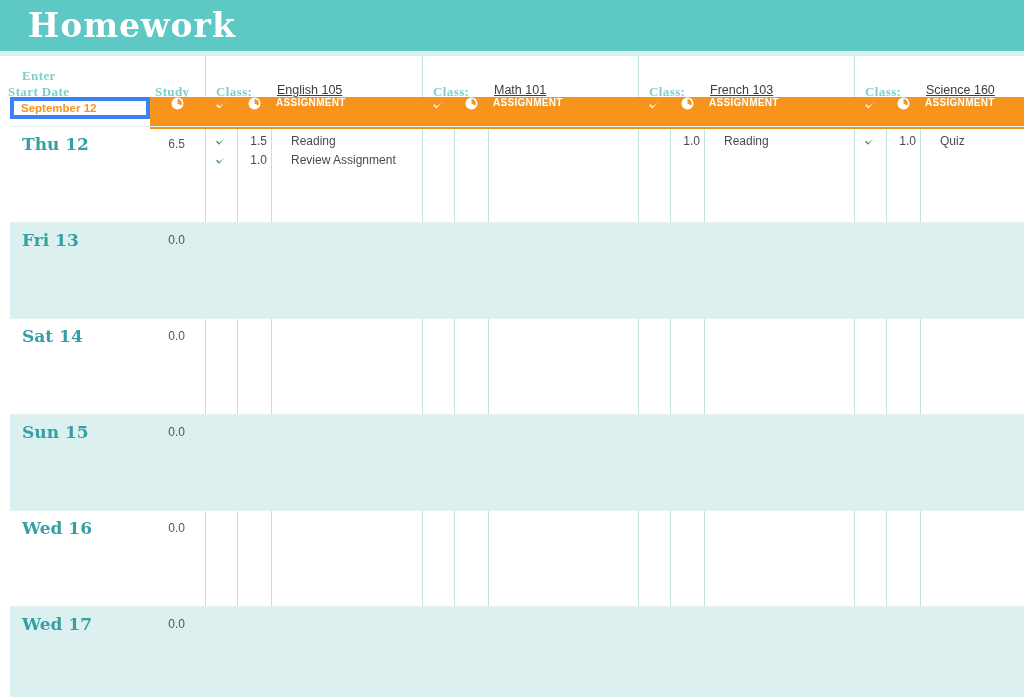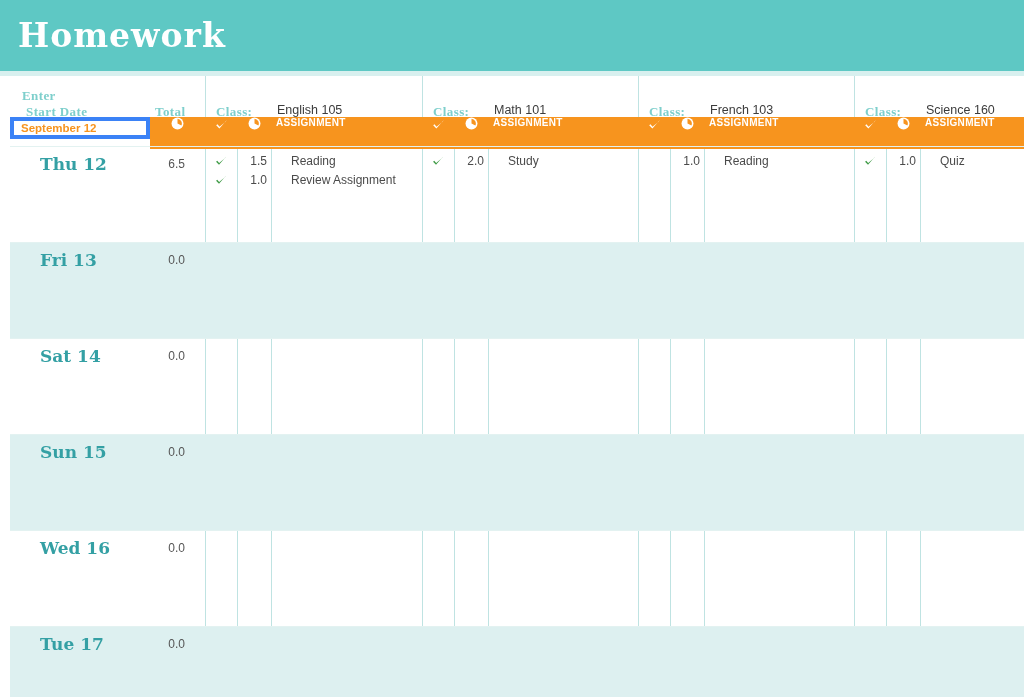--- a/index.html
+++ b/index.html
@@ -9,25 +9,25 @@
   body {
     width: 1024px;
     height: 697px;
     background: #ffffff;
     font-family: "Liberation Sans", sans-serif;
     overflow: hidden;
   }
 
   
   .title-bar {
-    height: 71px;
+    height: 51px;
     background: #5ec8c4;
     display: flex;
     align-items: center;
-    padding-left: 18px;
+    padding-left: 28px;
     box-sizing: border-box;
     text-align: center;
   }
   .title-bar h1 {
     margin: 0;
     font-family: "DejaVu Serif", serif;
     font-weight: bold;
     font-size: 33px;
     color: #ffffff;
     letter-spacing: 1px;
@@ -71,20 +71,21 @@
     font-size: 13px;
     color: #7ecfcc;
     letter-spacing: .4px;
     white-space: nowrap;
   }
   .hdr-class-name {
     position: absolute;
     font-size: 12.5px;
     color: #3c3c3c;
     white-space: nowrap;
+    text-decoration: underline;
   }
 
   
   .orange-row {
     position: absolute;
     top: 41px;
     height: 22px;
   }
   .ocell {
     position: absolute;
@@ -160,21 +161,21 @@
   .row-line {
     position: absolute;
     left: 10px;
     right: 0;
     top: 0;
     height: 1px;
     background: #e3f2f1;
   }
   .day-name {
     position: absolute;
-    left: 40px;
+    left: 22px;
     top: 8px;
     font-family: "DejaVu Serif", serif;
     font-weight: bold;
     font-size: 17px;
     color: #34a0a4;
     white-space: nowrap;
   }
   .day-total {
     position: absolute;
     left: 140px;
@@ -225,22 +226,22 @@
 <div class="title-bar">
   <h1>Homework</h1>
 </div>
 <div class="title-underline"></div>
 
 <div class="sheet">
 
   <div class="hdr">
 
     <div class="hdr-label" style="left:22px; top:12px;">Enter</div>
-    <div class="hdr-label" style="left:26px; top:28px;">Start Date</div>
-    <div class="hdr-label" style="left:155px; top:28px;">Total</div>
+    <div class="hdr-label" style="left:8px; top:28px;">Start Date</div>
+    <div class="hdr-label" style="left:155px; top:28px;">Study</div>
 
     <div id="class-headers">
         <div class="hdr-label" style="left: 216px; top: 28px;">Class:</div>
         <div class="hdr-class-name" style="left: 277px; top: 27px;">English 105</div>
         <div class="hdr-label" style="left: 433px; top: 28px;">Class:</div>
         <div class="hdr-class-name" style="left: 494px; top: 27px;">Math 101</div>
         <div class="hdr-label" style="left: 649px; top: 28px;">Class:</div>
         <div class="hdr-class-name" style="left: 710px; top: 27px;">French 103</div>
         <div class="hdr-label" style="left: 865px; top: 28px;">Class:</div>
         <div class="hdr-class-name" style="left: 926px; top: 27px;">Science 160</div>
@@ -345,29 +346,20 @@
         </div>
         <div class="task" style="left: 205px; top: 25px; width: 217px;">
           <div class="task-check" style="flex-basis: 32px; width: 32px;">
             <svg class="ic-check-g" viewBox="0 0 24 24">
               <path d="M3.5 13.2 L8.6 18.4 L20.5 4.6 L18.6 7.4 L8.8 15.6 L5.6 11.6 Z" fill="#3f9b46"></path>
             </svg>
           </div>
           <div class="task-hrs">1.0</div>
           <div class="task-name">Review Assignment</div>
         </div>
-        <div class="task" style="left: 422px; top: 6px; width: 216px;">
-          <div class="task-check" style="flex-basis: 32px; width: 32px;">
-            <svg class="ic-check-g" viewBox="0 0 24 24">
-              <path d="M3.5 13.2 L8.6 18.4 L20.5 4.6 L18.6 7.4 L8.8 15.6 L5.6 11.6 Z" fill="#3f9b46"></path>
-            </svg>
-          </div>
-          <div class="task-hrs">2.0</div>
-          <div class="task-name">Study</div>
-        </div>
         <div class="task" style="left: 638px; top: 6px; width: 216px;">
           <div class="task-check" style="flex-basis: 32px; width: 32px;"></div>
           <div class="task-hrs">1.0</div>
           <div class="task-name">Reading</div>
         </div>
         <div class="task" style="left: 854px; top: 6px; width: 170px;">
           <div class="task-check" style="flex-basis: 32px; width: 32px;">
             <svg class="ic-check-g" viewBox="0 0 24 24">
               <path d="M3.5 13.2 L8.6 18.4 L20.5 4.6 L18.6 7.4 L8.8 15.6 L5.6 11.6 Z" fill="#3f9b46"></path>
             </svg>
@@ -394,17 +386,17 @@
         <div class="day-total">0.0</div>
       </div>
       <div class="day-row">
         <div class="row-line"></div>
         <div class="day-name">Wed 16</div>
         <div class="day-total">0.0</div>
       </div>
       <div class="day-row shade">
         <div class="shade-bg"></div>
         <div class="row-line"></div>
-        <div class="day-name">Tue 17</div>
+        <div class="day-name">Wed 17</div>
         <div class="day-total">0.0</div>
       </div>
     </div>
 </div>
 
 </body></html>

